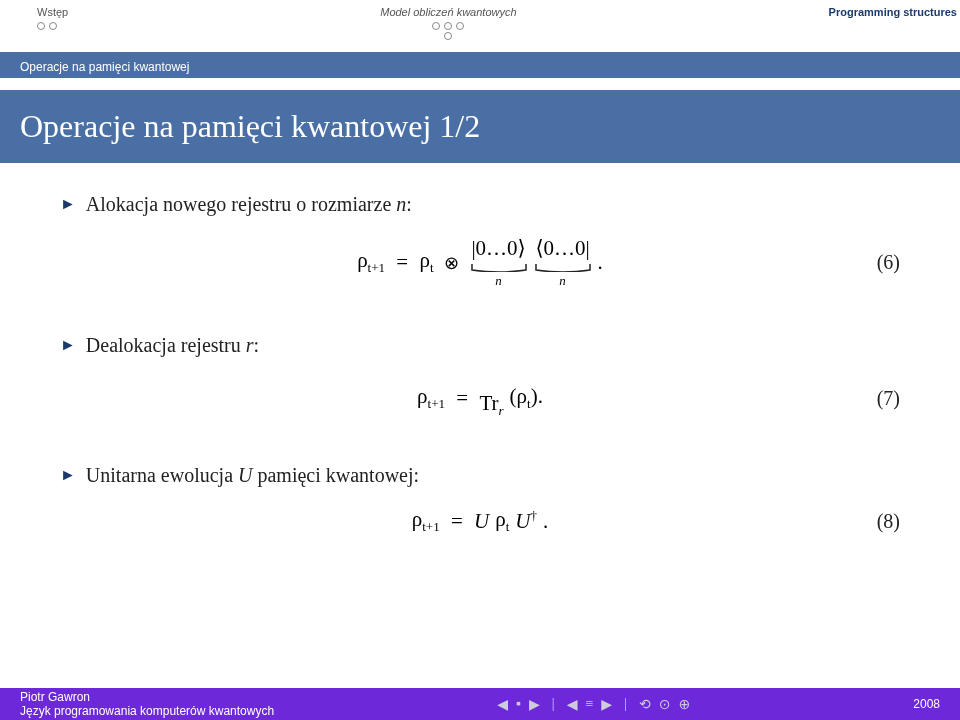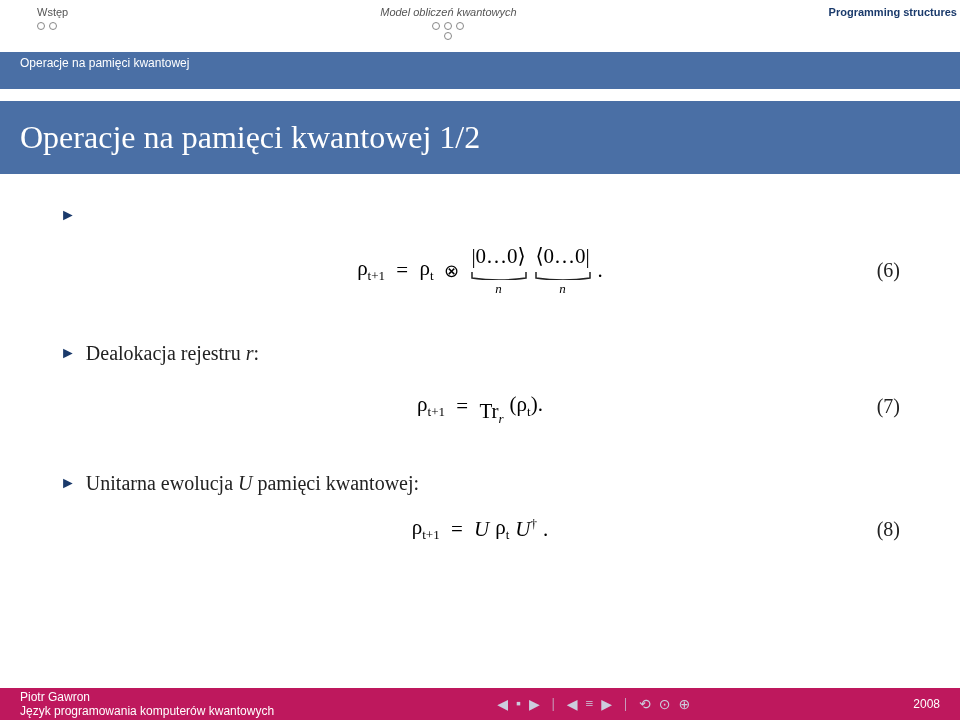--- a/index.html
+++ b/index.html
@@ -66,23 +66,23 @@
       background: transparent;
     }
 
     
     .breadcrumb-bar {
       background: #4a6fa5;
       color: #ffffff;
       padding: 4px 20px;
       font-size: 12px;
       font-family: sans-serif;
-      height: 37px;
-      display: flex;
-      align-items: flex-start;
+      height: 26px;
+      display: flex;
+      align-items: flex-end;
     }
 
     
     .title-bar {
       background: #4a6fa5;
       padding: 18px 20px 18px 20px;
       margin-top: 12px;
     }
 
     .title-bar h1 {
@@ -135,21 +135,21 @@
       font-family: 'Computer Modern', Georgia, serif;
     }
 
     
     .footer {
       position: absolute;
       bottom: 0;
       left: 0;
       right: 0;
       height: 32px;
-      background: #be185d;
+      background: #6d28d9;
       display: flex;
       align-items: center;
       justify-content: space-between;
       padding: 0 20px;
     }
 
     .footer-left {
       color: #ffffff;
       font-size: 12px;
       font-family: sans-serif;
@@ -242,20 +242,23 @@
 </div>
 
 <div class="title-bar">
   <h1>Operacje na pamięci kwantowej 1/2</h1>
 </div>
 
 <div class="main-content">
 
   <div class="bullet-item">
     <span class="bullet-arrow">►</span>
+    <span class="bullet-text">
+      Alokacja nowego rejestru o rozmiarze <span class="italic">n</span>:
+    </span>
   </div>
 
   <div class="equation-block">
     <div class="rho-eq">
 
       <span>
         ρ<sub style="font-size:13px;">t+1</sub>
       </span>
       <span>&nbsp;=&nbsp;</span>
       <span>

